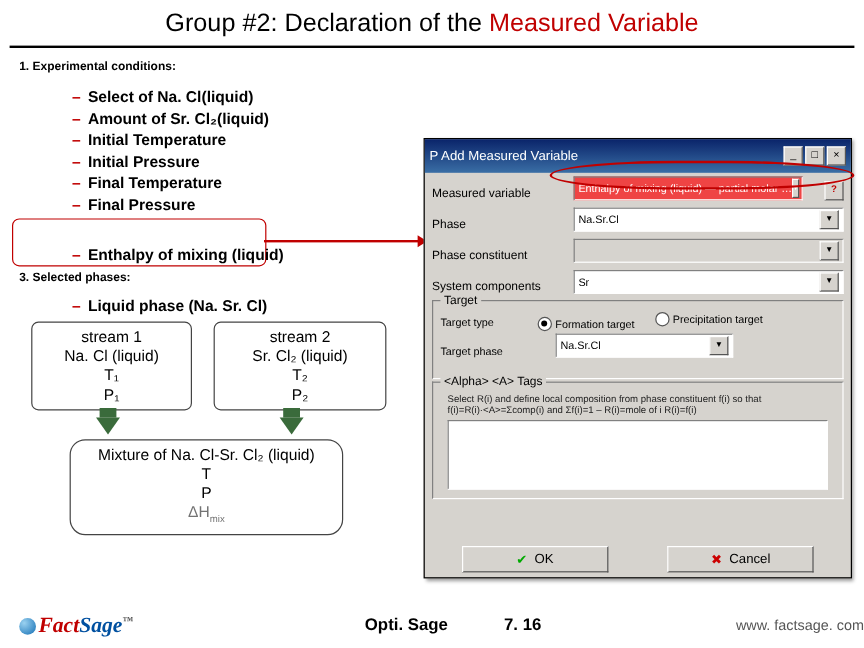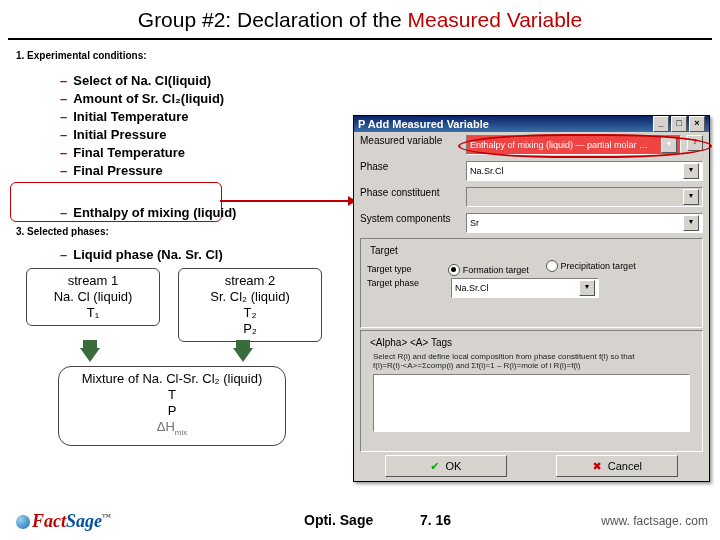--- a/index.html
+++ b/index.html
@@ -15,33 +15,33 @@
   .streambox{position:absolute;border:1.5px solid #444;border-radius:6px;text-align:center;font-size:13px;padding:4px 6px;line-height:16px}
   .arrow{position:absolute;width:0;height:0;border-left:10px solid transparent;border-right:10px solid transparent;border-top:14px solid #3a6b3b}
   .arrowstem{position:absolute;width:14px;height:8px;background:#3a6b3b}
   .mixbox{position:absolute;border:1.5px solid #444;border-radius:13px;text-align:center;font-size:13px;padding:4px 8px;line-height:16px}
   .logo{position:absolute;left:16px;bottom:8px;font-family:'Times New Roman',serif;font-style:italic;font-weight:700;font-size:18px}
   .logo .f{color:#c00000}
   .logo .s{color:#0050a0}
   .logo sup{font-size:9px;color:#555;font-style:normal}
   .glob{display:inline-block;width:14px;height:14px;border-radius:50%;background:radial-gradient(circle at 30% 30%,#9ad1f0,#146fb4);vertical-align:-2px;margin-right:2px}
   .foot-c{position:absolute;bottom:12px;font-size:14px;font-weight:700}
-  .foot-r{position:absolute;right:12px;bottom:12px;font-size:12px;color:#555}
+  .foot-r{position:absolute;right:0;bottom:12px;font-size:12px;color:#555}
 
   
   .win{position:absolute;left:353px;top:115px;width:355px;height:365px;background:#d6d3ce;border:1px solid #000;box-shadow:2px 2px 3px rgba(0,0,0,.4);font-size:10px}
-  .titlebar{height:16px;background:linear-gradient(#0a246a,#3a6ea5);color:#fff;font-weight:700;font-size:11px;display:flex;align-items:center;padding:0 4px;justify-content:space-between}
+  .titlebar{height:28px;background:linear-gradient(#0a246a,#3a6ea5);color:#fff;font-weight:400;font-size:11px;display:flex;align-items:center;padding:0 4px;justify-content:space-between}
   .tbtns{display:flex;gap:2px}
   .tbtn{width:14px;height:14px;background:#d6d3ce;border:1px solid #fff;border-right-color:#555;border-bottom-color:#555;font-size:9px;line-height:12px;text-align:center;color:#000}
-  .row{display:flex;align-items:flex-start;padding:3px 6px;gap:6px}
+  .row{display:flex;align-items:flex-end;padding:3px 6px;gap:18px}
   .lbl{width:100px;color:#000}
   .dd{flex:1;height:16px;background:#ef4444;border:1px solid #808080;border-right-color:#fff;border-bottom-color:#fff;color:#fff;font-size:9px;padding:1px 3px;overflow:hidden;white-space:nowrap;display:flex;align-items:center;justify-content:space-between}
   .ddlight{flex:1;height:16px;background:#fff;border:1px solid #808080;border-right-color:#fff;border-bottom-color:#fff;font-size:9px;padding:1px 3px;display:flex;align-items:center;justify-content:space-between}
   .ddbtn{width:14px;height:14px;background:#d6d3ce;border:1px solid #fff;border-right-color:#555;border-bottom-color:#555;text-align:center;font-size:8px;line-height:12px}
-  .grp{margin:2px 6px;border:1px solid #808080;border-right-color:#fff;border-bottom-color:#fff;padding:16px 6px}
+  .grp{margin:2px 6px;border:1px solid #808080;border-right-color:#fff;border-bottom-color:#fff;padding:4px 6px}
   .grp legend,.grpt{font-size:10px;padding:0 3px;background:#d6d3ce;position:relative;top:-10px;display:inline-block}
   .radio{display:inline-flex;align-items:center;gap:3px;margin-right:14px;font-size:9px}
   .rdot{width:10px;height:10px;border-radius:50%;background:#fff;border:1px solid #555;display:inline-flex;align-items:center;justify-content:center}
   .rfill{width:5px;height:5px;border-radius:50%;background:#000}
   .note{font-size:8px;color:#222;padding:2px 6px}
   .fbox{margin:2px 6px;height:56px;background:#fff;border:1px solid #808080;border-right-color:#fff;border-bottom-color:#fff}
   .bbar{position:absolute;bottom:4px;left:6px;right:6px;display:flex;justify-content:space-around}
   .wbtn{width:120px;height:20px;background:#d6d3ce;border:1px solid #fff;border-right-color:#555;border-bottom-color:#555;font-size:11px;display:flex;align-items:center;justify-content:center;gap:6px}
   .chk{color:#0a0}
   .x{color:#c00}
@@ -75,20 +75,21 @@
 
   <div class="sect" style="top:226px">3. Selected phases:</div>
   <div class="bullets" style="top:246px">
     <span class="dash">–</span><span>Liquid phase (Na. Sr. Cl)</span>
   </div>
 
   <div class="streambox" style="top:268px;left:26px;width:120px">
     <div>stream 1</div>
     <div>Na. Cl (liquid)</div>
     <div>T₁</div>
+    <div>P₁</div>
   </div>
   <div class="streambox" style="top:268px;left:178px;width:130px">
     <div>stream 2</div>
     <div>Sr. Cl₂ (liquid)</div>
     <div>T₂</div>
     <div>P₂</div>
   </div>
 
   <div class="arrowstem" style="top:340px;left:83px"></div>
   <div class="arrow" style="top:348px;left:80px"></div>

